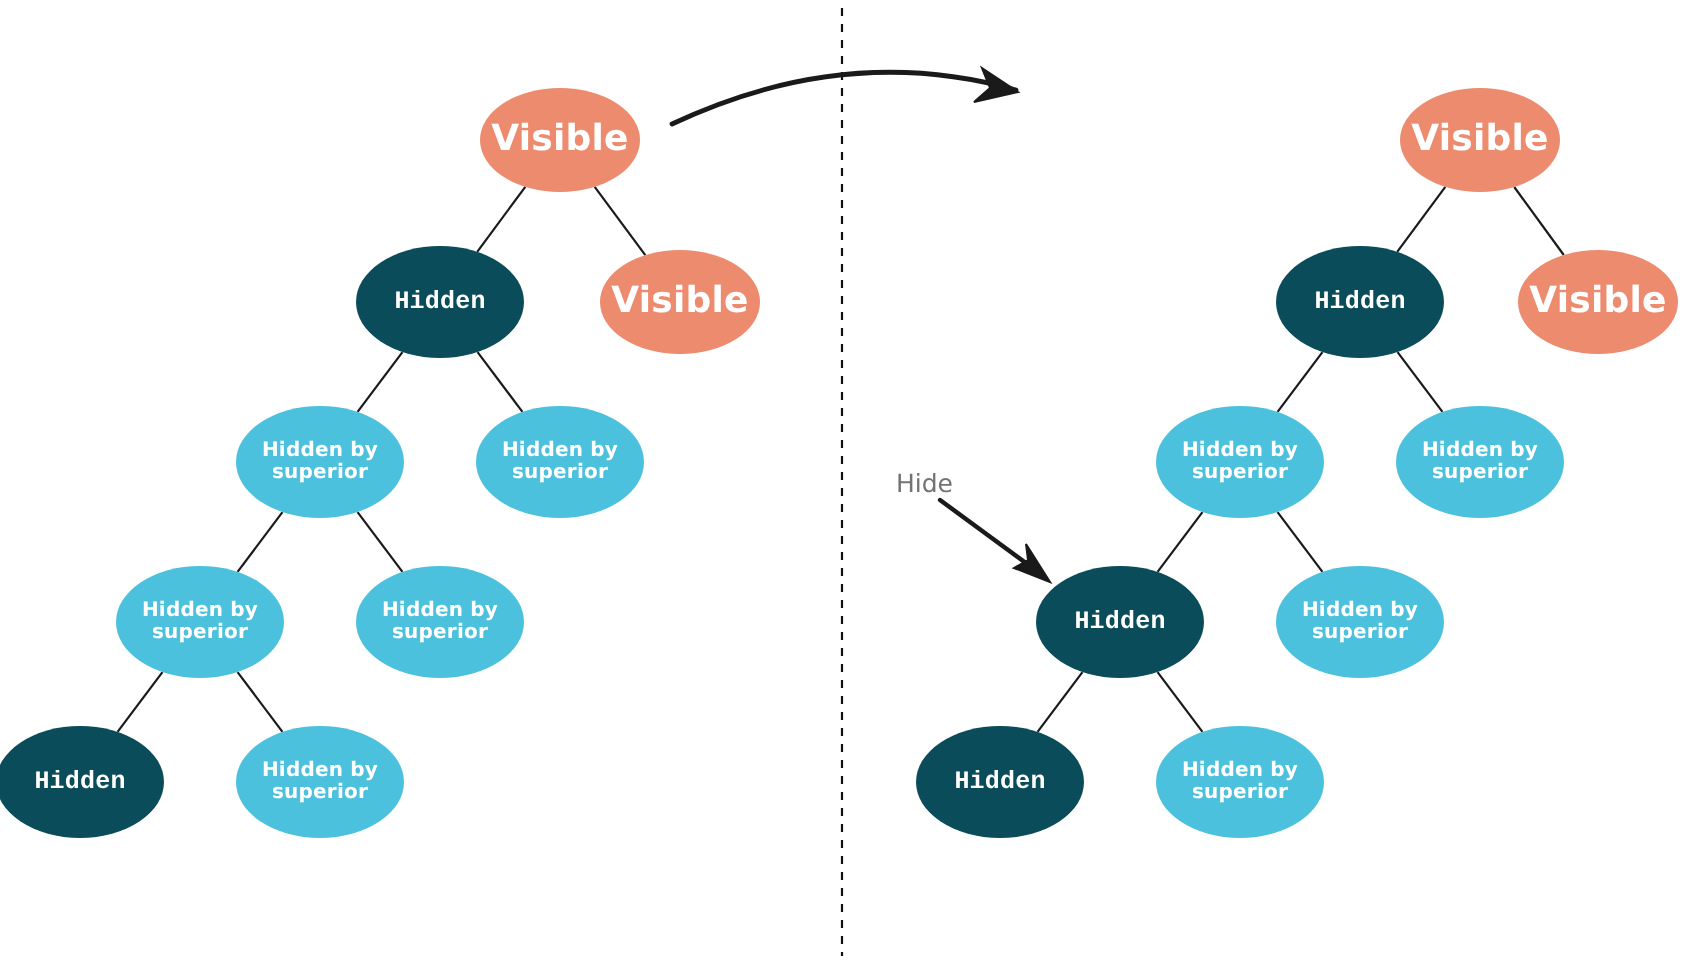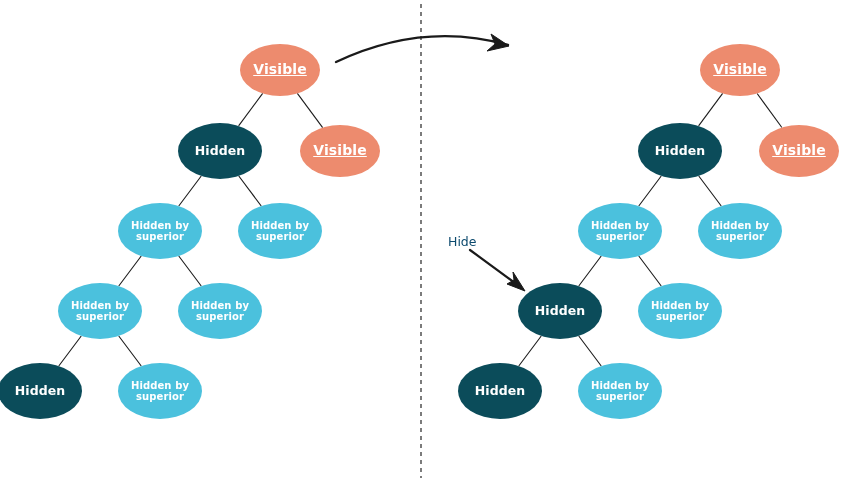--- a/index.html
+++ b/index.html
@@ -34,26 +34,26 @@
     text-align: center;
     border-radius: 50%;
     color: #ffffff;
     box-sizing: border-box;
     line-height: 1.12;
     letter-spacing: 0.1px;
     font-weight: 700;
     user-select: none;
   }
   .node span { display: block; padding: 0 4px; }
-  .node.visible-node { background: #ED8B6E; font-size: 14px; text-decoration: underline; }
-  .node.hidden-node  { background: #0B4C5A; font-size: 12.5px; }
+  .node.visible-node { background: #ED8B6E; font-size: 18px; }
+  .node.hidden-node  { background: #0B4C5A; font-size: 12.5px; font-family: Liberation Mono, monospace; }
   .node.hbs-node     { background: #4BC1DD; font-size: 10px; }
   .annot {
     position: absolute;
-    color: #0c4a6e;
+    color: #737373;
     font-size: 12.5px;
     font-weight: 400;
     white-space: nowrap;
     user-select: none;
   }
 </style>
 </head>
 <body>
 
 <div id="stage">

